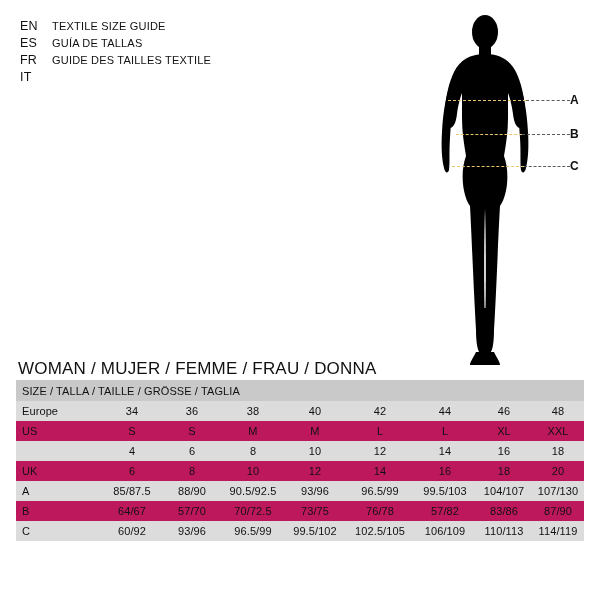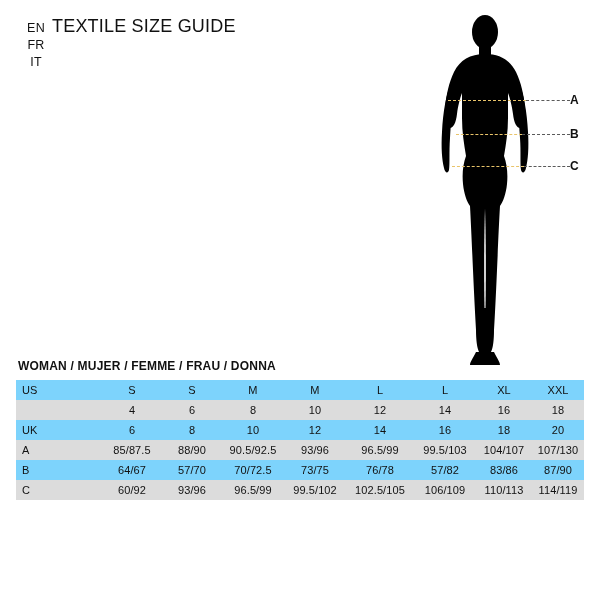--- a/index.html
+++ b/index.html
@@ -28,30 +28,29 @@
     left: 20px;
     top: 18px;
     width: 330px;
   }
   .lang-row {
     display: flex;
     align-items: baseline;
     font-size: 12.5px;
     line-height: 17px;
     letter-spacing: 0.2px;
-    text-align: center;
   }
   .lang-code {
     width: 32px;
     flex: 0 0 32px;
     font-size: 12.5px;
   }
   .lang-text {
     white-space: nowrap;
-    font-size: 18px;
+    font-size: 11px;
   }
 
   
   .figure-wrap {
     position: absolute;
     left: 380px;
     top: 8px;
     width: 210px;
     height: 360px;
   }
@@ -70,22 +69,22 @@
     font-size: 12px;
     font-weight: bold;
     color: #111;
   }
 
   
   .woman-title {
     position: absolute;
     left: 18px;
     top: 359px;
-    font-size: 12px;
-    font-weight: bold;
+    font-size: 17px;
+    font-weight: normal;
     letter-spacing: 0.2px;
   }
 
   
   .table-wrap {
     position: absolute;
     left: 16px;
     top: 380px;
     width: 568px;
   }
@@ -106,21 +105,21 @@
     text-align: left;
     padding-left: 6px;
   }
   tr.head-row td {
     background: #c9c9c9;
     font-weight: normal;
     font-size: 11px;
     height: 17px;
   }
   tr.shade td { background: #dcdcdc; }
-  tr.plain td { background: #7dd3fc; }
+  tr.plain td { background: #be185d; }
 
   
   .legend {
     position: absolute;
     left: 18px;
     top: 542px;
     font-size: 11px;
     line-height: 16px;
     font-weight: bold;
     letter-spacing: 0.1px;
@@ -130,21 +129,26 @@
 <body>
 
 <div class="page">
 
   <div class="lang-block">
     <div class="lang-row">
       <span class="lang-code">EN</span>
       <span class="lang-text">TEXTILE SIZE GUIDE</span>
     </div>
     <div class="lang-row">
+      <span class="lang-code">ES</span>
+      <span class="lang-text">GUÍA DE TALLAS</span>
+    </div>
+    <div class="lang-row">
       <span class="lang-code">FR</span>
+      <span class="lang-text">GUIDE DES TAILLES TEXTILE</span>
     </div>
     <div class="lang-row">
       <span class="lang-code">IT</span>
     </div>
   </div>
 
   <div class="figure-wrap">
     <svg class="figure-svg" width="210" height="360" viewBox="0 0 210 360">
       <g fill="#000000">
 
@@ -213,21 +217,35 @@
         <col style="width:60px">
         <col style="width:60px">
         <col style="width:62px">
         <col style="width:62px">
         <col style="width:68px">
         <col style="width:62px">
         <col style="width:56px">
         <col style="width:52px">
       </colgroup>
       <tbody>
-
+        <tr class="head-row">
+          <td class="first" colspan="9">SIZE / TALLA / TAILLE / GRÖSSE / TAGLIA</td>
+        </tr>
+
+        <tr class="shade">
+          <td class="first">Europe</td>
+          <td>34</td>
+          <td>36</td>
+          <td>38</td>
+          <td>40</td>
+          <td>42</td>
+          <td>44</td>
+          <td>46</td>
+          <td>48</td>
+        </tr>
 
         <tr class="plain">
           <td class="first">US</td>
           <td>S</td>
           <td>S</td>
           <td>M</td>
           <td>M</td>
           <td>L</td>
           <td>L</td>
           <td>XL</td>

